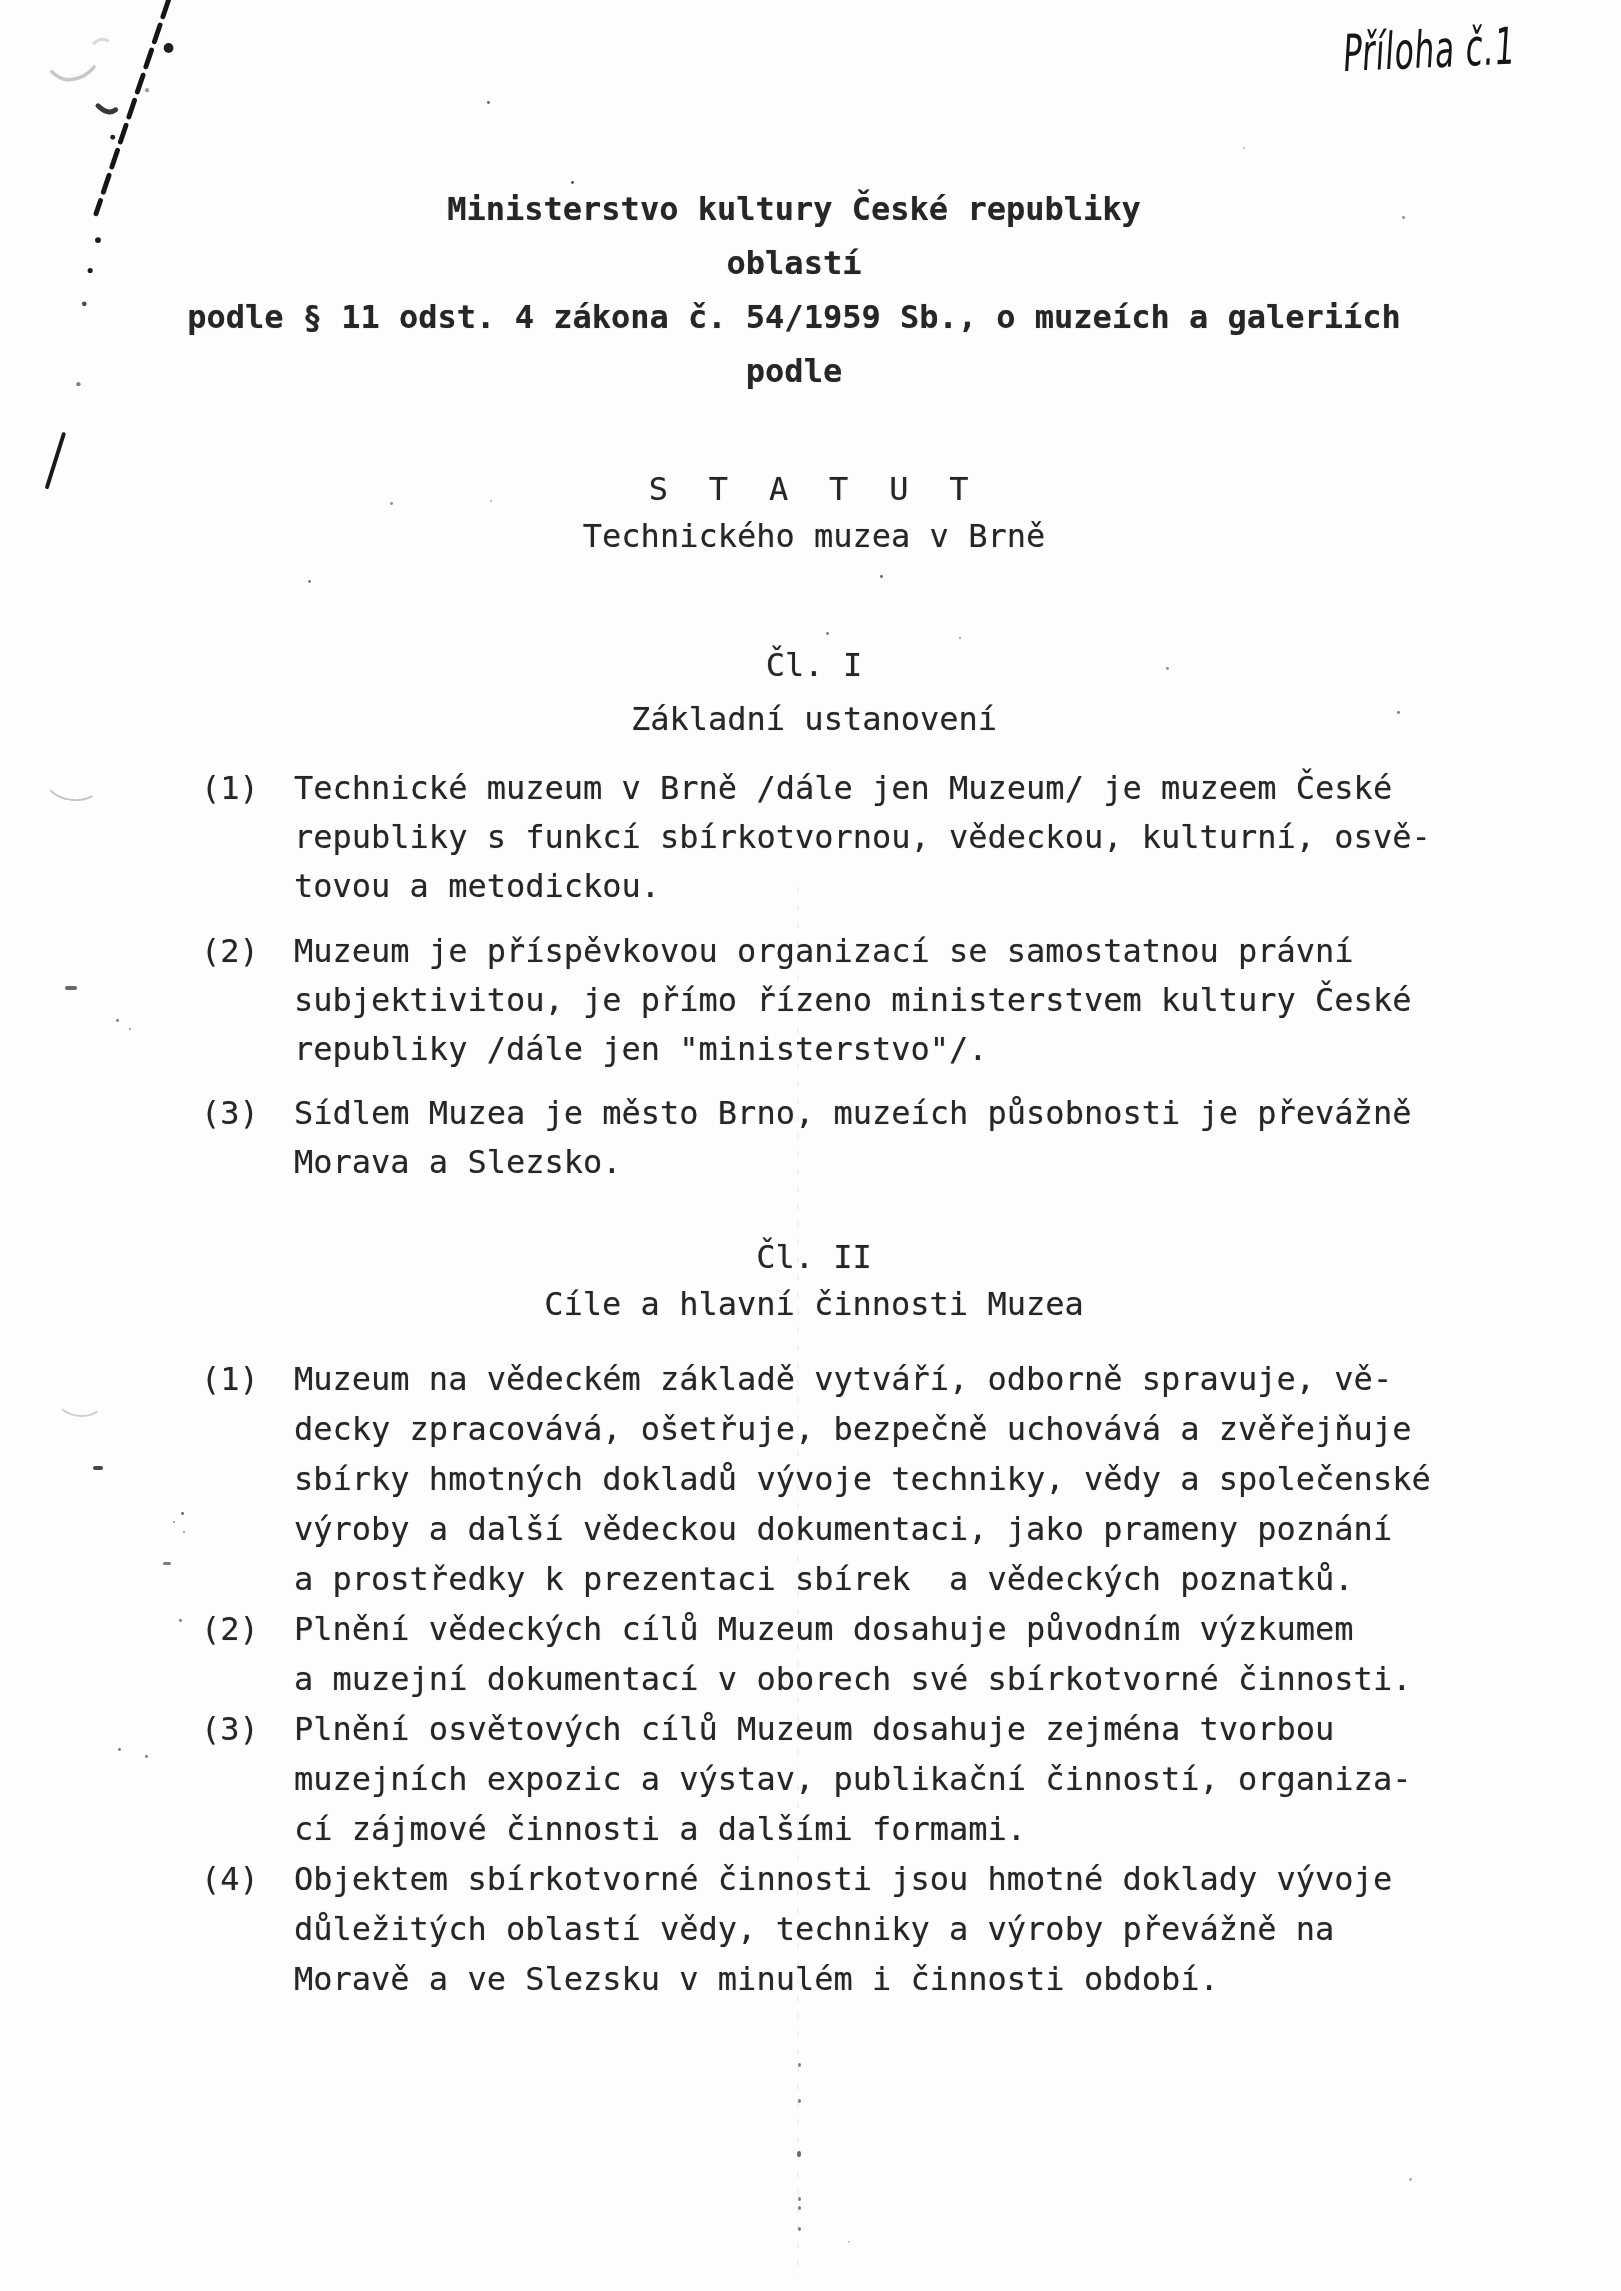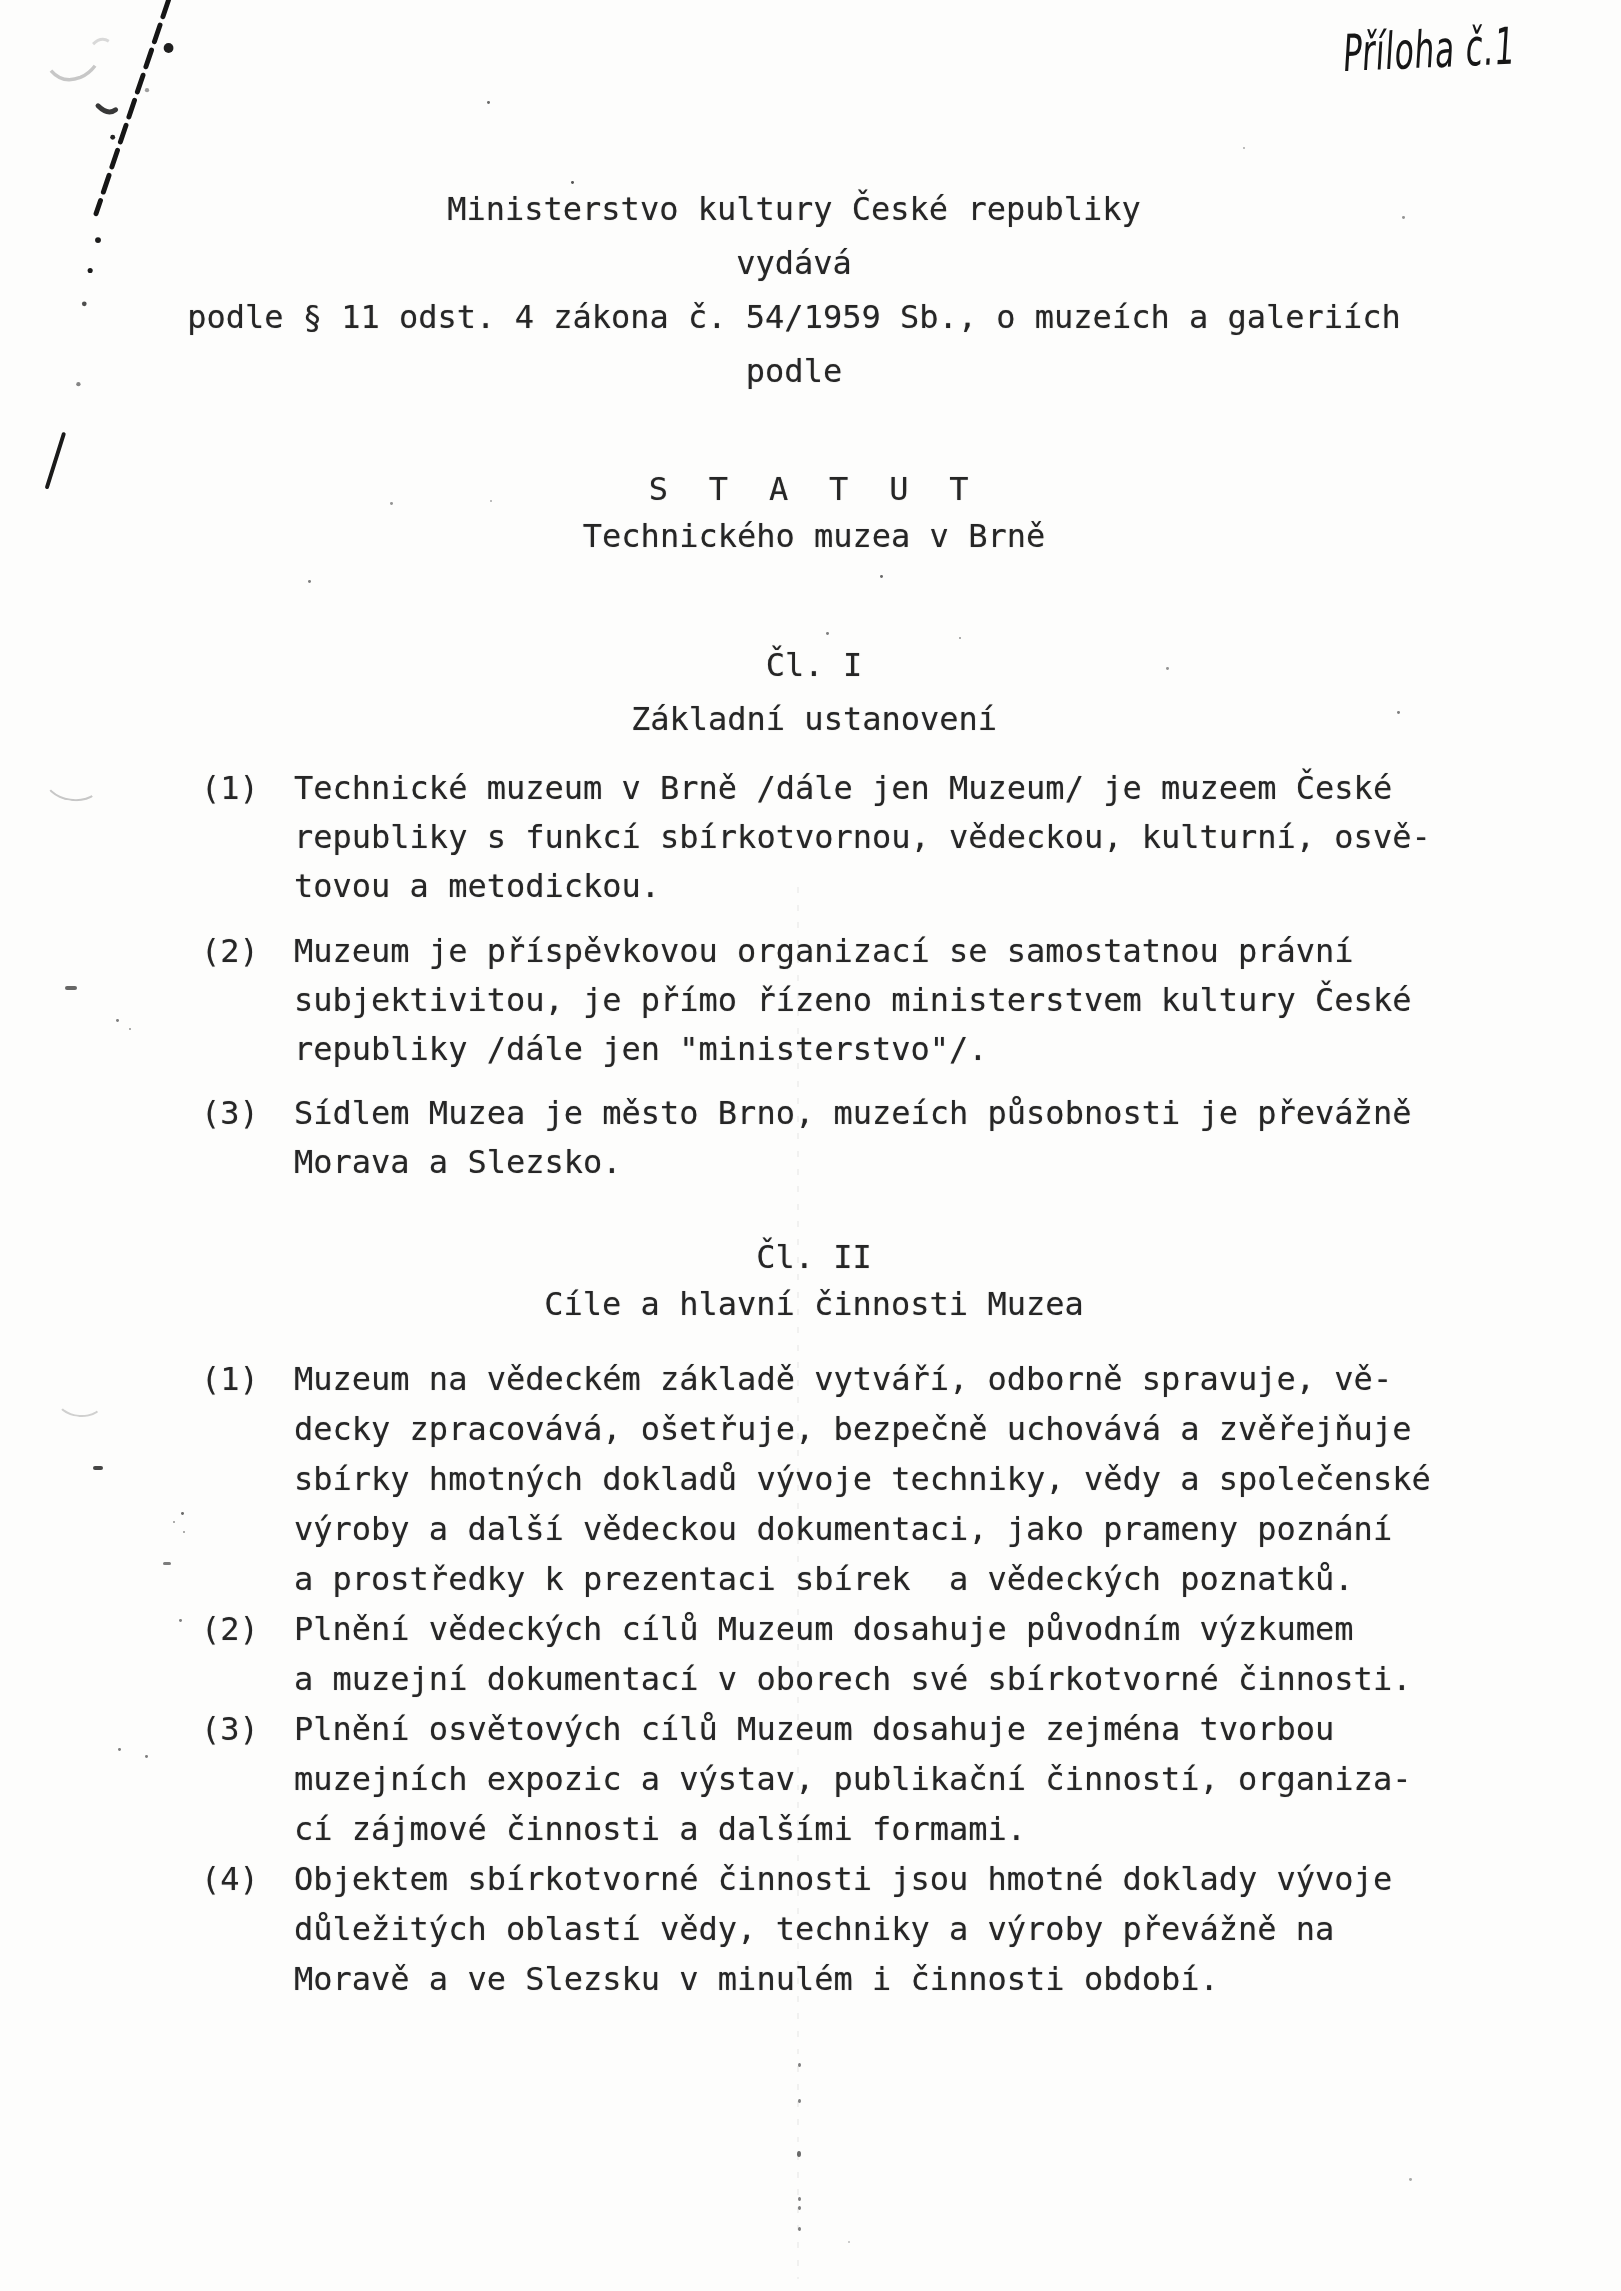--- a/index.html
+++ b/index.html
@@ -25,21 +25,21 @@
     color: #161616;
     letter-spacing: 1px;
     transform: rotate(-2.5deg) skewX(-6deg) scaleX(.62);
     transform-origin: left top;
     text-shadow: none;
     white-space: nowrap;
   }
 
   .centerblock { position: absolute; left: 167px; width: 1294px; text-align: center; }
 
-  #header   { top: 182px; left: 147px; line-height: 54px; }
+  #header   { top: 182px; left: 147px; line-height: 54px; font-weight: bold; }
   #title    { top: 466px; line-height: 47px; text-align: center; }
   .spaced   { letter-spacing: 10.8px; }
   #a1head   { top: 638px;  line-height: 54px; }
   #a2head   { top: 1234px; line-height: 47px; }
 
   .items { position: absolute; left: 201px; width: 1284px; }
   #a1items { top: 764px;  line-height: 49px; }
   #a2items { top: 1354px; line-height: 50px; }
   #a1items .item { margin-bottom: 15.7px; }
   .item { display: flex; align-items: flex-start; }
@@ -67,21 +67,21 @@
 </style>
 </head>
 <body>
 
 <div class="page">
 
   <div class="annotation">Příloha č.1</div>
 
   <div class="centerblock" id="header">
     <div>Ministerstvo kultury České republiky</div>
-    <div>vydává</div>
+    <div>oblastí</div>
     <div>podle § 11 odst. 4 zákona č. 54/1959 Sb., o muzeích a galeriích</div>
     <div>podle</div>
   </div>
 
   <div class="centerblock" id="title">
     <div class="spaced">S T A T U T</div>
     <div>Technického muzea v Brně</div>
   </div>
 
   <div class="centerblock" id="a1head">

